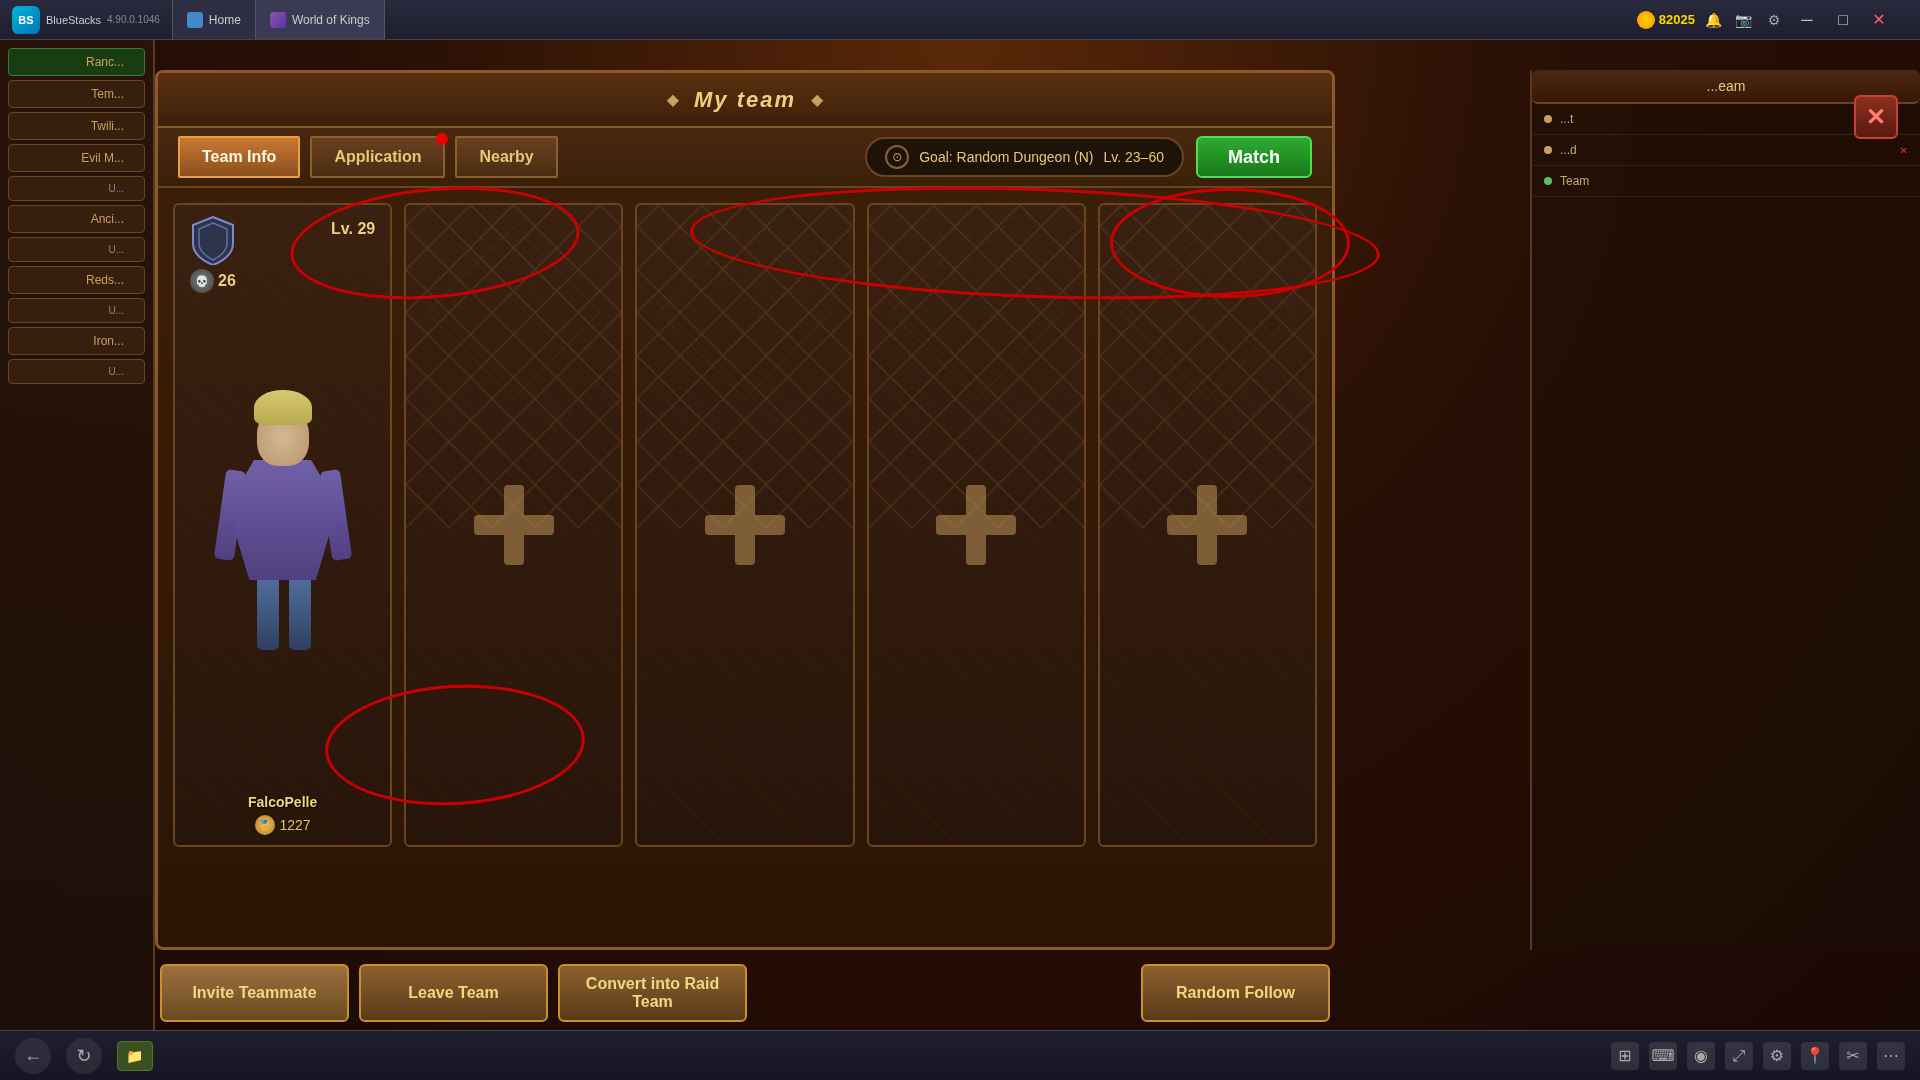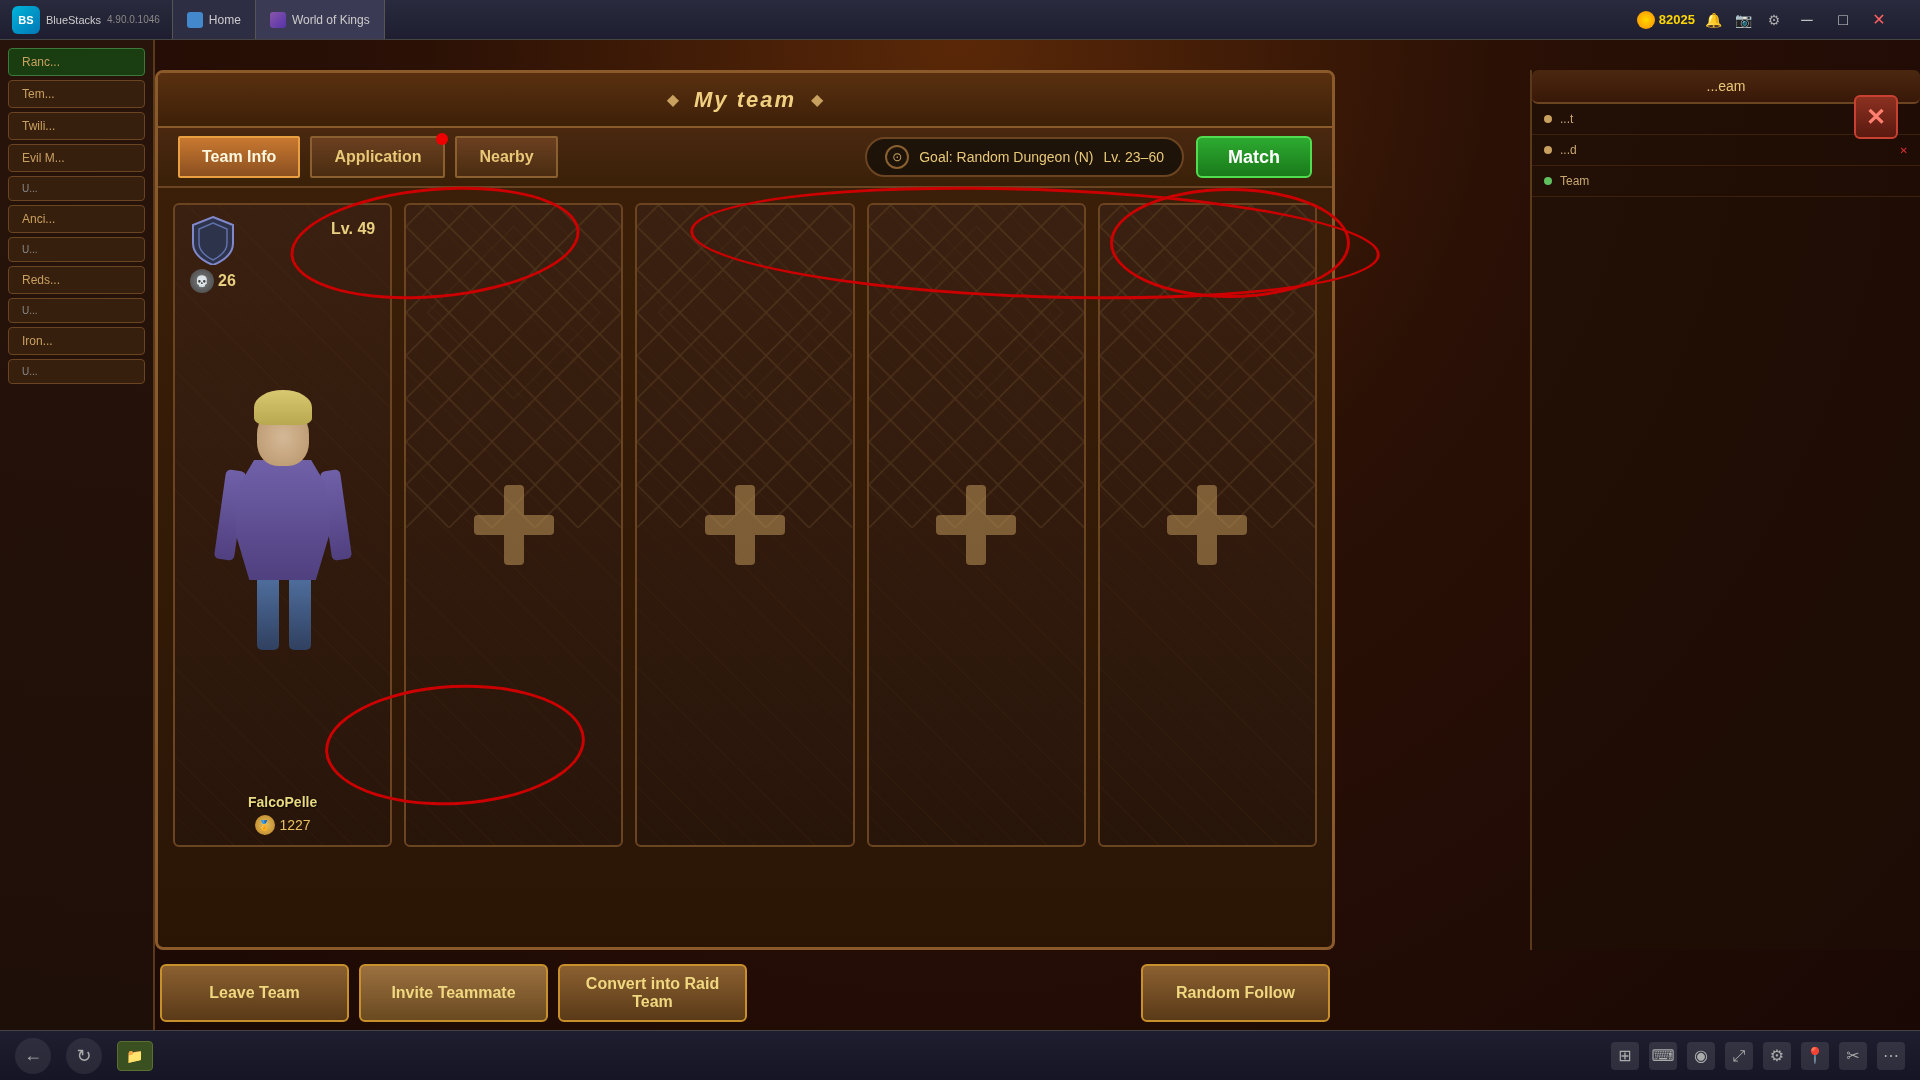--- a/index.html
+++ b/index.html
@@ -131,24 +131,25 @@
     .left-panel-items {
       padding: 8px;
       display: flex;
       flex-direction: column;
       gap: 4px;
     }
     .left-item {
       background: rgba(60,35,15,0.8);
       border: 1px solid #6b4422;
       border-radius: 4px;
-      padding: 6px 13px;
+      padding: 6px 20px;
       color: #c8a060;
       font-size: 12px;
       cursor: pointer;
+      text-align: right;
     }
     .left-item-green {
       background: rgba(20,80,20,0.7);
       border: 1px solid #3a7a3a;
     }
 
     
     .team-panel {
       position: absolute;
       left: 155px;
@@ -668,21 +669,21 @@
 
               <svg width="44" height="50" viewBox="0 0 44 50">
                 <path d="M22 2 L42 10 L42 28 Q42 42 22 50 Q2 42 2 28 L2 10 Z" fill="rgba(40,60,100,0.7)" stroke="#8088cc" stroke-width="2"></path>
                 <path d="M22 8 L36 14 L36 28 Q36 38 22 45 Q8 38 8 28 L8 14 Z" fill="none" stroke="#6070aa" stroke-width="1.5"></path>
               </svg>
               <div style="display:flex;align-items:center;gap:4px;">
                 <div class="skull-icon" style="font-size:11px;">💀</div>
                 <span style="color:#e8d080;font-weight:bold;font-size:16px;">26</span>
               </div>
             </div>
-            <div style="color:#e8d080;font-weight:bold;font-size:16px;margin-top:5px;">Lv. 49</div>
+            <div style="color:#e8d080;font-weight:bold;font-size:16px;margin-top:5px;">Lv. 29</div>
           </div>
 
           <div class="char-figure">
             <div style="position:relative;width:130px;height:260px;">
 
               <div style="position:absolute;top:0;left:50%;transform:translateX(-50%);width:58px;height:35px;background:linear-gradient(180deg,#d8c870,#b8a850);border-radius:50% 50% 20% 20%;z-index:3;"></div>
 
               <div style="position:absolute;top:18px;left:50%;transform:translateX(-50%);width:52px;height:58px;background:radial-gradient(ellipse,#d4b896,#b8956a);border-radius:45% 45% 40% 40%;z-index:2;"></div>
 
               <div style="position:absolute;top:70px;left:50%;transform:translateX(-50%);width:95px;height:120px;background:linear-gradient(180deg,#7060a8,#504080);clip-path:polygon(20% 0%,80% 0%,95% 20%,100% 60%,85% 100%,15% 100%,0% 60%,5% 20%);z-index:1;"></div>
@@ -774,25 +775,25 @@
             <div class="plus-v"></div>
           </div>
         </div>
       </div>
 
     </div>
 
   </div>
 
   <div class="action-buttons">
+    <button class="action-btn invite">
+      <span>Invite Teammate</span>
+    </button>
     <button class="action-btn">
       <span>Leave Team</span>
-    </button>
-    <button class="action-btn invite">
-      <span>Invite Teammate</span>
     </button>
     <button class="action-btn">
       <span>Convert into Raid<br>Team</span>
     </button>
     <div class="action-btn" style="background:transparent;border-color:transparent;flex:2;"></div>
     <button class="action-btn">
       <span>Random Follow</span>
     </button>
   </div>
 

